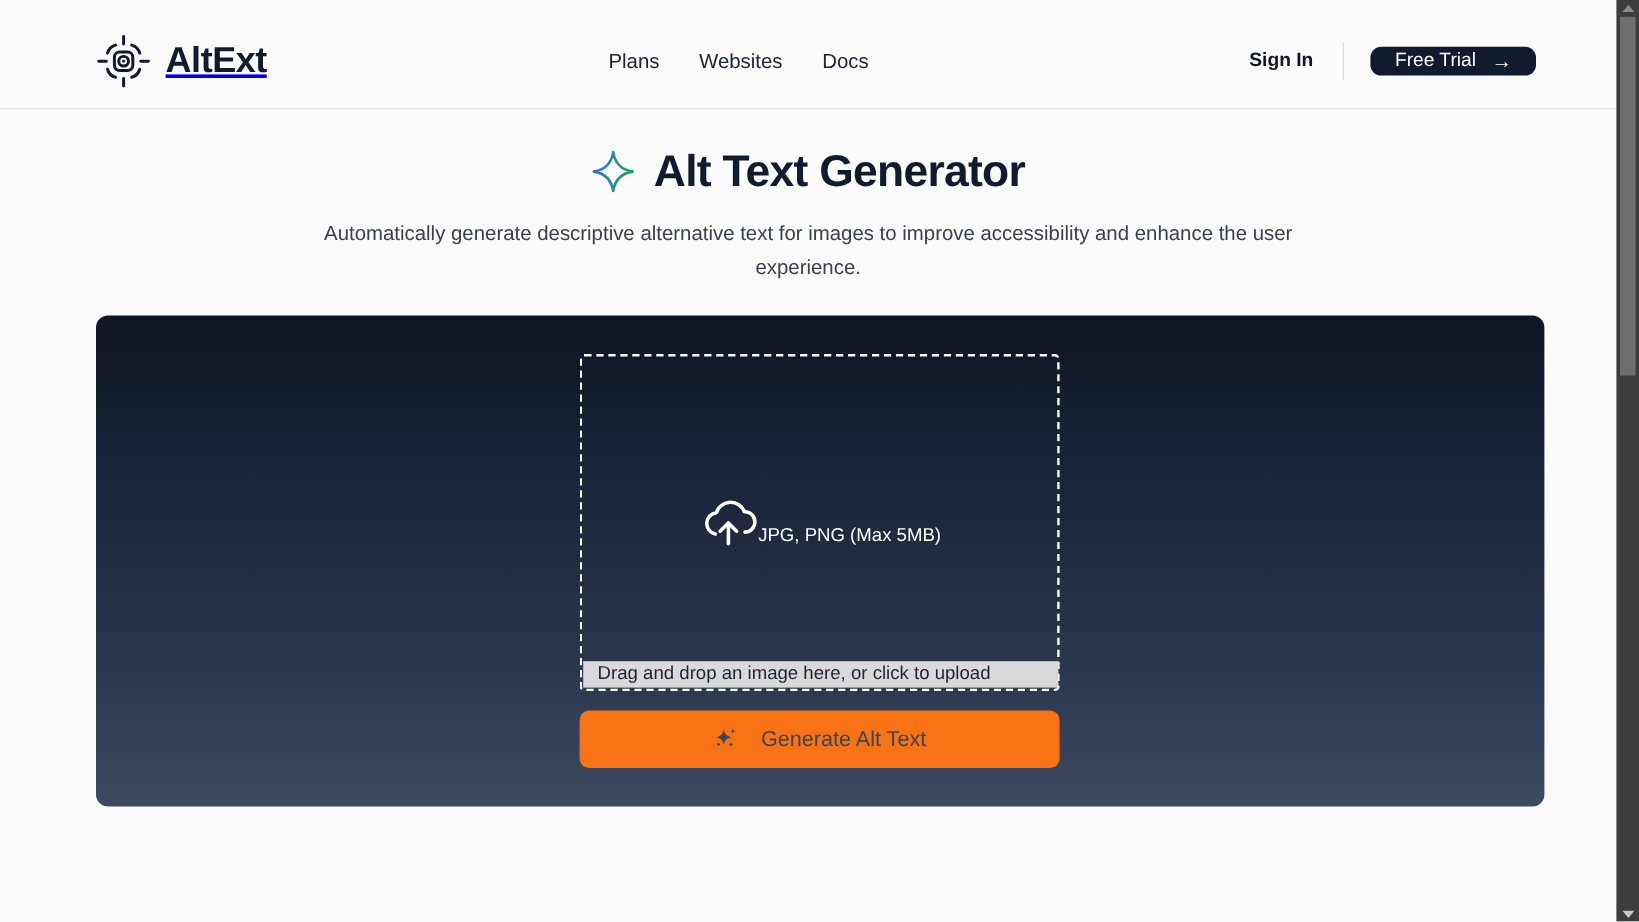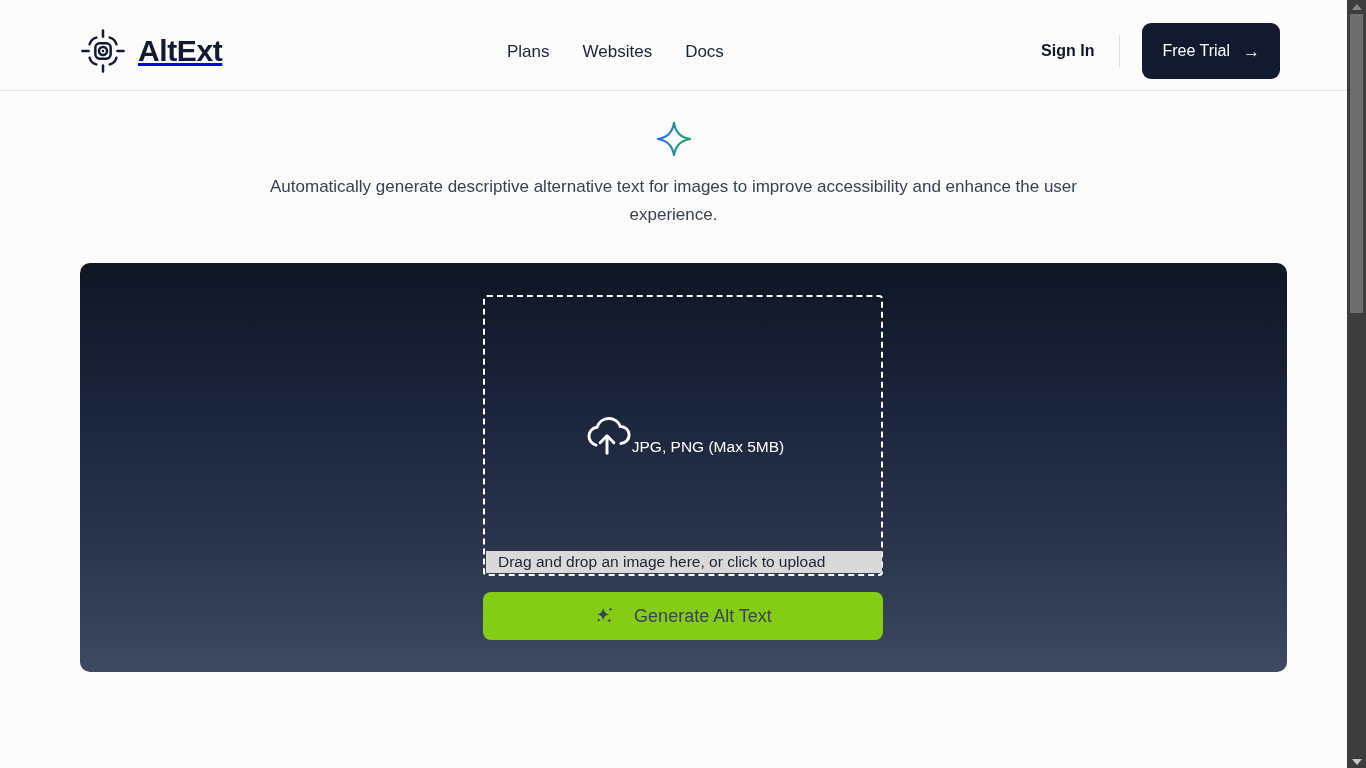--- a/index.html
+++ b/index.html
@@ -90,21 +90,21 @@
     width: 1px;
     height: 32px;
     background: #d9dce1;
     margin: 0 22px 0 25px;
   }
   .cta {
     background: #111a2e;
     color: #ffffff;
     border: none;
     border-radius: 9px;
-    height: 56px;
+    height: 24px;
     padding: 0 20px;
     font-size: 16px;
     font-family: "Liberation Sans", sans-serif;
     display: inline-flex;
     align-items: center;
     gap: 13px;
     cursor: pointer;
     white-space: nowrap;
   }
   .cta .arrow { font-size: 17px; line-height: 1; }
@@ -187,21 +187,21 @@
   }
 
   .generate-btn {
     position: absolute;
     left: 483px;
     top: 592px;
     width: 400px;
     height: 48px;
     border: none;
     border-radius: 8px;
-    background: #84cc16;
+    background: #f97316;
     color: #3c4454;
     font-size: 18px;
     font-family: "Liberation Sans", sans-serif;
     display: flex;
     align-items: center;
     justify-content: center;
     gap: 18px;
     cursor: default;
     text-align: center;
   }
@@ -302,20 +302,21 @@
     <h1 class="hero-title">
       <svg class="spark-lg" viewBox="0 0 40 40">
         <defs>
           <linearGradient id="sparkGrad" x1="0" y1="0.5" x2="1" y2="0.5">
             <stop offset="0%" stop-color="#2f6fe0"></stop>
             <stop offset="100%" stop-color="#1fa463"></stop>
           </linearGradient>
         </defs>
         <path d="M20 2 C21.6 12.4 27.6 18.4 38 20 C27.6 21.6 21.6 27.6 20 38 C18.4 27.6 12.4 21.6 2 20 C12.4 18.4 18.4 12.4 20 2 Z" fill="none" stroke="url(#sparkGrad)" stroke-width="2.4" stroke-linejoin="round"></path>
       </svg>
+      <span>Alt Text Generator</span>
     </h1>
     <p class="hero-sub">Automatically generate descriptive alternative text for images to improve accessibility and enhance the user experience.</p>
   </section>
 
   <div class="card">
 
     <div class="dropzone">
       <svg class="cloud-icon" viewBox="0 0 52 44" fill="none" stroke="#ffffff" stroke-width="3.1" stroke-linecap="round" stroke-linejoin="round">
         <path d="M14.5 31.5 A9.5 9.5 0 0 1 15.5 12.8 A13 13 0 0 1 40 12 A8.8 8.8 0 0 1 40.5 29.8"></path>
         <path d="M26 40 V22.5"></path>

